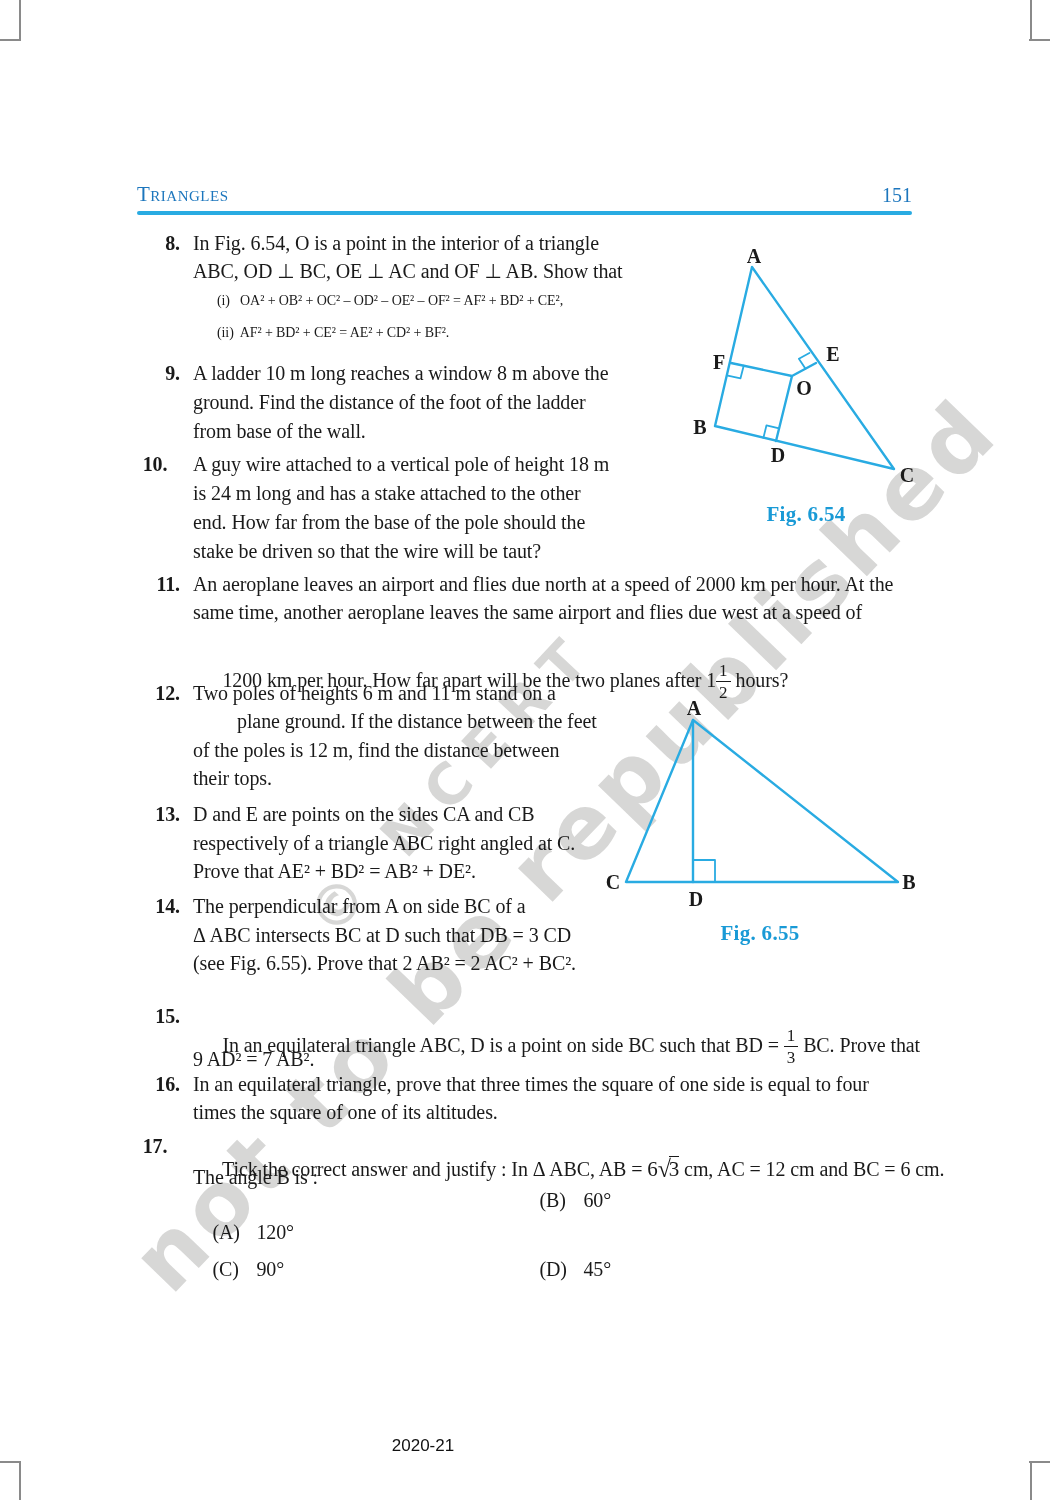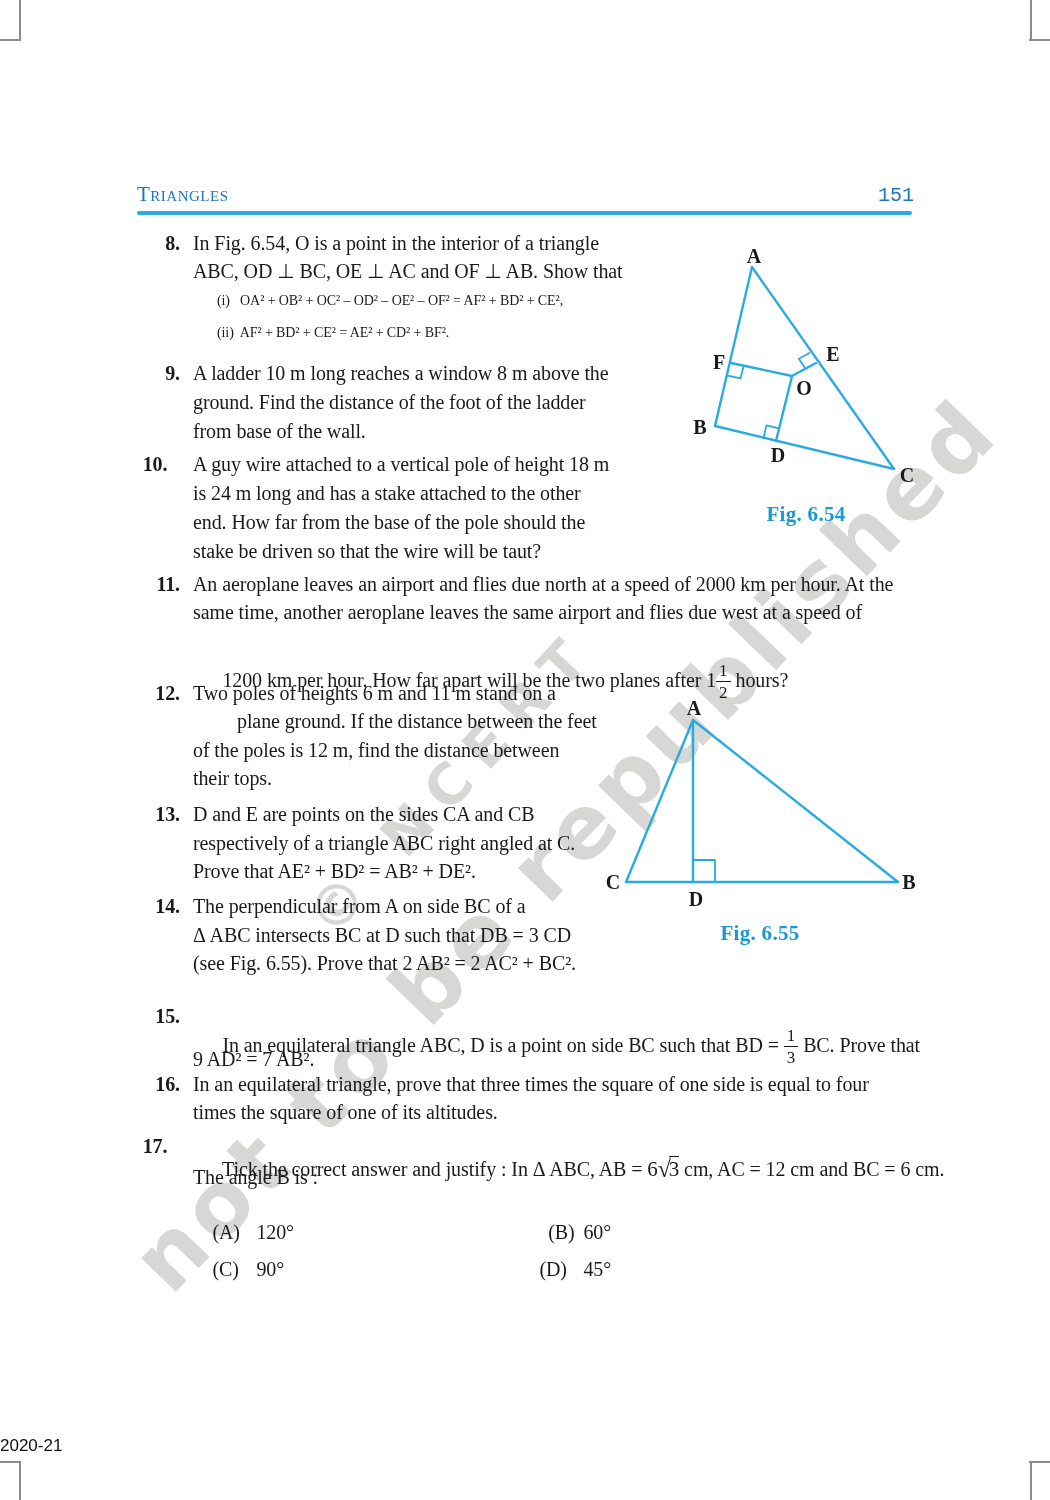--- a/index.html
+++ b/index.html
@@ -3,22 +3,22 @@
 <meta charset="utf-8">
 <style>
   html,body{margin:0;padding:0;background:#ffffff;}
   .page{position:relative;width:1050px;height:1500px;background:#ffffff;overflow:hidden;
         font-family:"Liberation Serif", serif;color:#1a1a1a;}
   
   .crop{position:absolute;background:#8a8a8a;}
   
   .hdr-title{position:absolute;left:137px;top:182px;font-variant:small-caps;
              font-size:21px;color:#1c76bd;letter-spacing:0.5px;white-space:pre;}
-  .hdr-page{position:absolute;left:846px;top:184px;width:100px;text-align:center;
-            font-size:20px;color:#1c76bd;white-space:pre;font-family:Liberation Mono, monospace;}
+  .hdr-page{position:absolute;left:812px;top:184px;width:100px;text-align:right;
+            font-size:20px;color:#1c76bd;white-space:pre;}
   .hdr-rule{position:absolute;left:137px;top:211px;width:775px;height:4px;background:#29abe2;border-radius:2px;}
   
   .num{position:absolute;left:130px;width:50px;text-align:right;font-size:20px;font-weight:bold;white-space:pre;letter-spacing:-0.1px;}
   .line{position:absolute;font-size:20px;white-space:pre;letter-spacing:-0.1px;line-height:22px;}
   .subline{position:absolute;left:217px;font-size:14px;white-space:pre;letter-spacing:-0.1px;}
   
   .frac{display:inline-block;text-align:center;font-size:17px;line-height:1;vertical-align:-11px;letter-spacing:0;}
   .frac .fnum{display:block;padding:0 3px 2px;border-bottom:1.5px solid #1a1a1a;}
   .frac .fden{display:block;padding-top:2px;}
   
@@ -35,21 +35,21 @@
   .fig-label{font-family:"Liberation Serif",serif;font-size:20px;font-weight:bold;fill:#1a1a1a;}
   
   .wm{position:absolute;font-family:"DejaVu Sans",sans-serif;font-weight:bold;
       color:rgba(110,110,108,0.28);white-space:nowrap;z-index:1;pointer-events:none;}
   .wm1{left:452px;top:782px;font-size:56px;letter-spacing:16px;
        transform:translate(-50%,-50%) rotate(-47deg);}
   .wm2{left:565px;top:845px;font-size:88px;letter-spacing:6px;
        transform:translate(-50%,-50%) rotate(-46deg);}
   .content{position:relative;z-index:2;}
   
-  .footer{position:absolute;left:0;top:1436px;width:846px;
+  .footer{position:absolute;left:0;top:1436px;width:846px;text-align:center;
           font-family:"Liberation Sans",sans-serif;font-size:17px;color:#111;}
 </style>
 </head>
 <body>
 
 <div class="page">
 
   <div class="crop" style="left:19px;top:0;width:1.5px;height:40px;"></div>
   <div class="crop" style="left:0;top:39px;width:21px;height:1.5px;"></div>
   <div class="crop" style="left:1030px;top:0;width:1.5px;height:40px;"></div>
@@ -120,21 +120,21 @@
 
     <div class="num" style="top:1135px;text-align:center;">17.</div>
     <div class="line" style="left:193px;top:1135px;">
       <span>Tick the correct answer and justify : In Δ ABC, AB = </span><span class="radical"><span>6</span><span class="rad-sign">√</span><span class="rad-arg">3</span></span><span> cm, AC = 12 cm and BC = 6 cm.</span>
     </div>
     <div class="line" style="left:193px;top:1166px;">The angle B is :</div>
 
     <div class="opt" style="left:183px;top:1198px;">
       <span class="olabel">(A)</span><span>120°</span>
     </div>
-    <div class="opt" style="left:510px;top:1198px;text-align:center;">
+    <div class="opt" style="left:510px;top:1166px;">
       <span class="olabel">(B)</span><span>60°</span>
     </div>
     <div class="opt" style="left:183px;top:1235px;">
       <span class="olabel">(C)</span><span>90°</span>
     </div>
     <div class="opt" style="left:510px;top:1235px;">
       <span class="olabel">(D)</span><span>45°</span>
     </div>
 
     <svg class="fig-svg" style="left:680px;top:235px;" width="280" height="265" viewBox="0 0 280 265">

